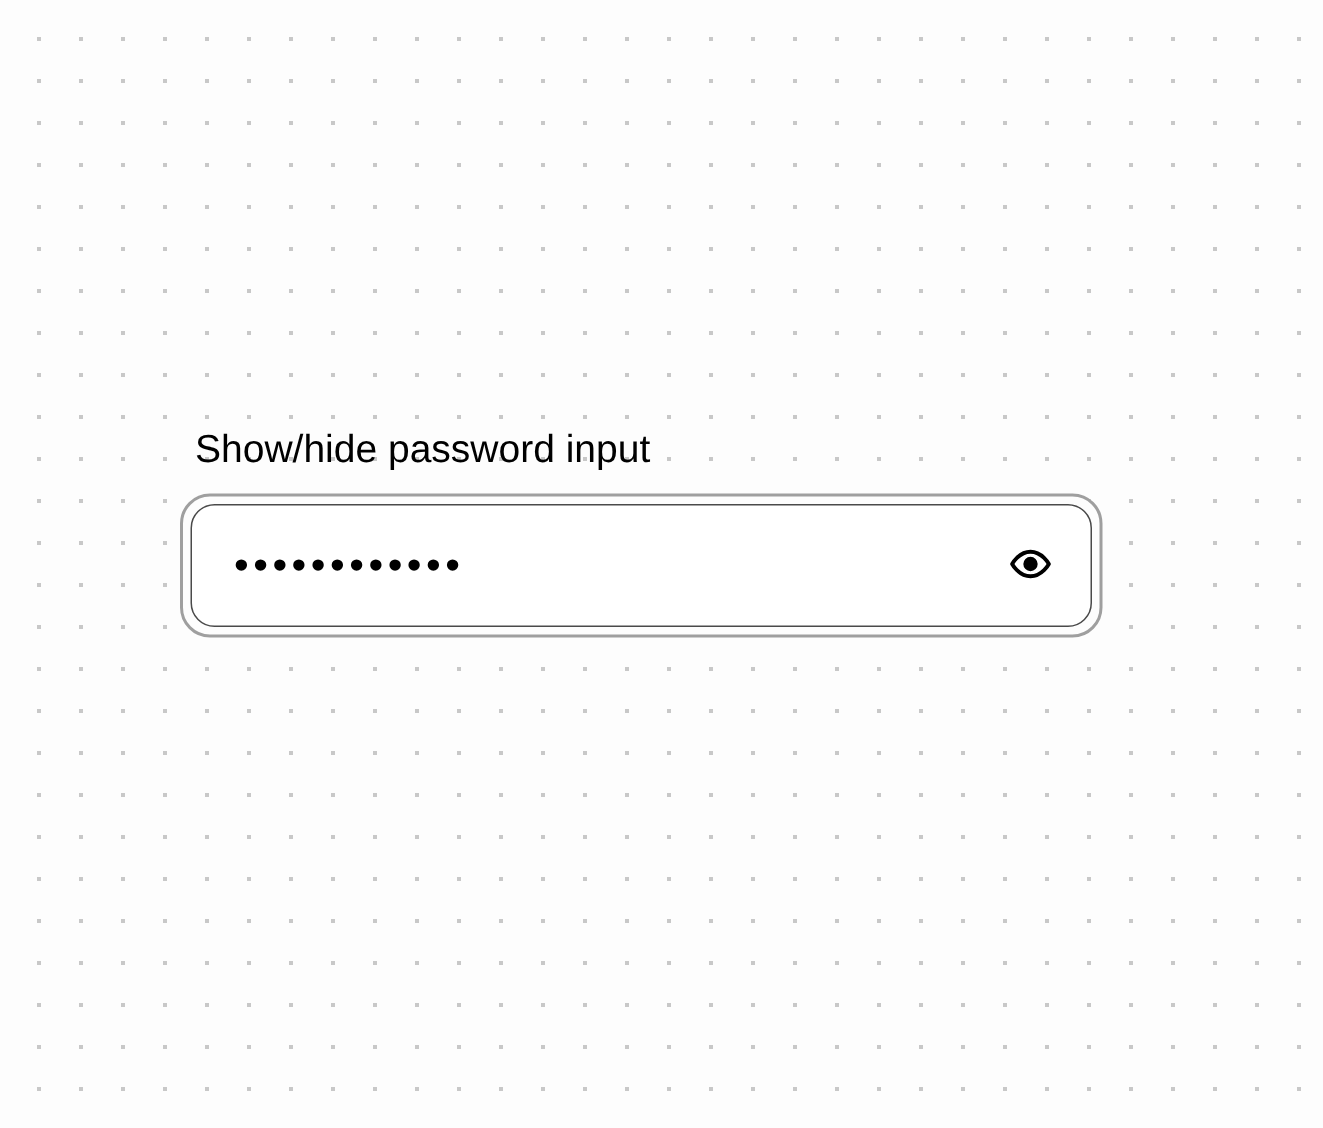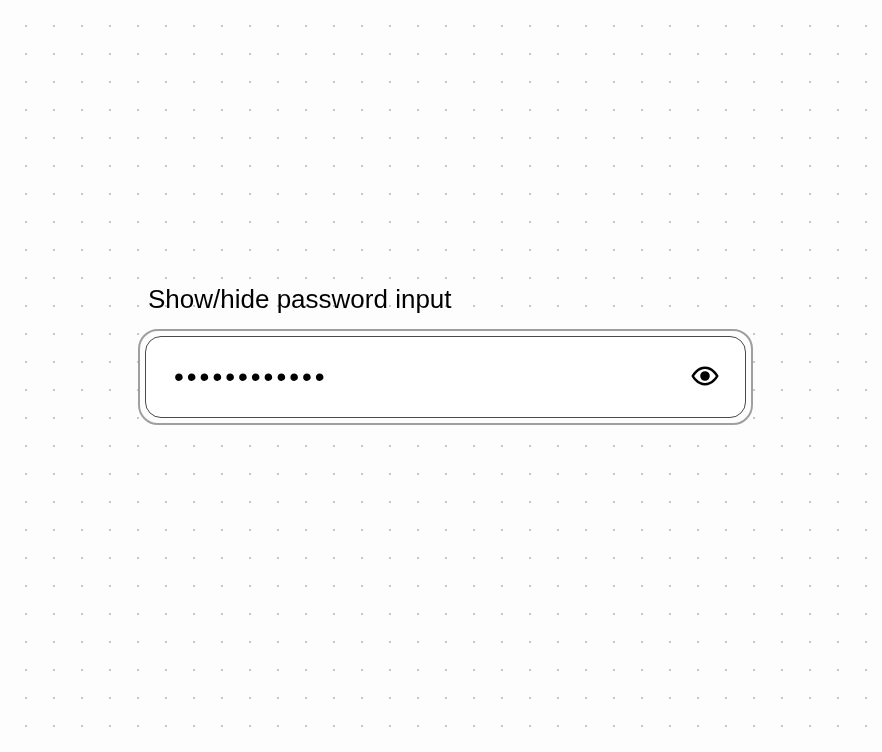--- a/index.html
+++ b/index.html
@@ -14,21 +14,21 @@
       background-color: #fdfdfd;
       background-image: radial-gradient(circle, #c8c8c8 1.5px, transparent 1.5px);
       background-size: 28px 28px;
       background-position: 12px 12px;
       font-family: -apple-system, BlinkMacSystemFont, "Segoe UI", Helvetica, Arial, sans-serif;
       position: relative;
     }
     
     .component-container {
       position: absolute;
-      left: 138px;
+      left: 120px;
       top: 284px;
       width: 615px;
     }
     
     .label {
       font-size: 26px;
       color: #000;
       margin-bottom: 14px;
       padding-left: 10px;
       font-weight: 400;

